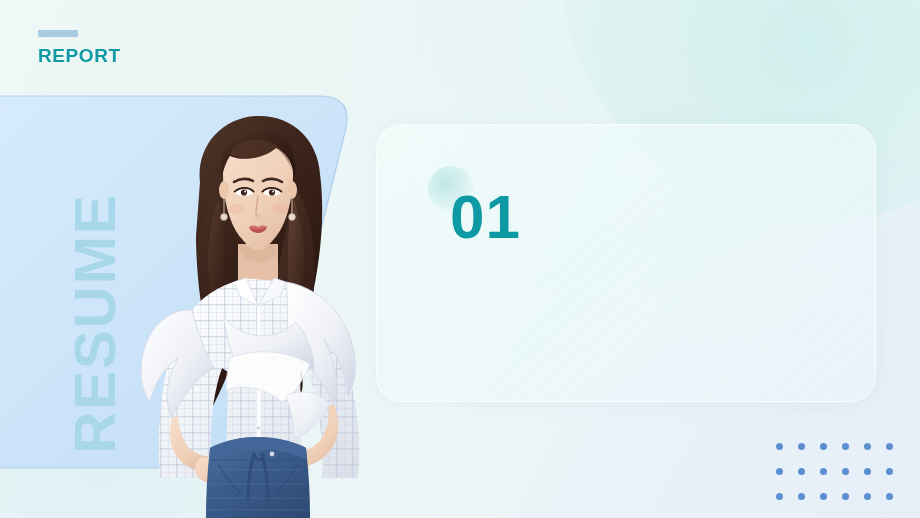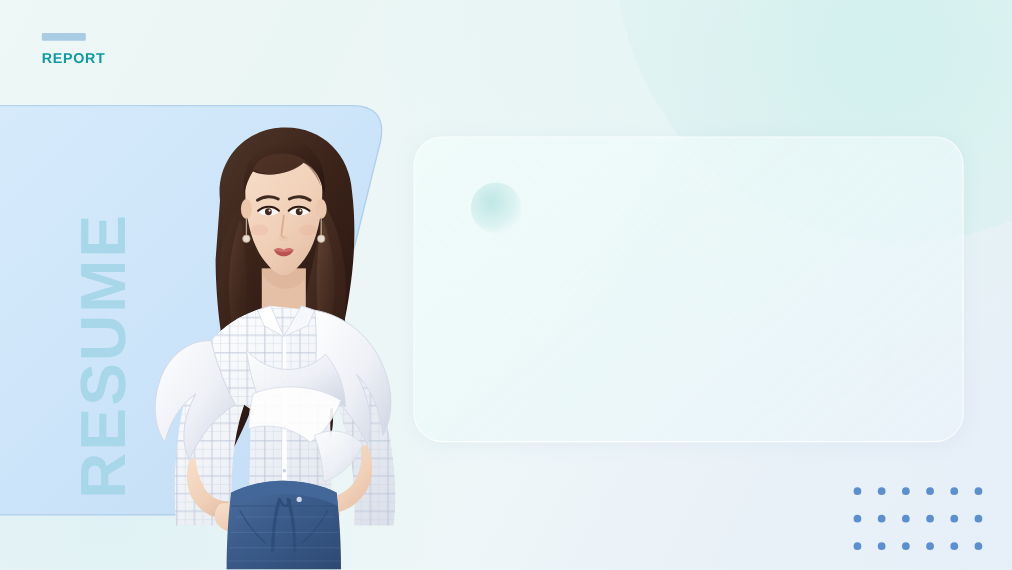--- a/index.html
+++ b/index.html
@@ -29,21 +29,21 @@
   }
   .bgcircle.c3{
     left:-150px;top:300px;width:420px;height:420px;
     background:radial-gradient(circle at 60% 40%, rgba(214,238,248,.45) 0%, rgba(226,242,250,0) 70%);
   }
 
   
   .header{position:absolute;left:0;top:0;width:920px;height:88px;}
   .brand{position:absolute;left:38px;top:30px;}
   .brand-bar{width:40px;height:7px;border-radius:1px;background:#a9cbe3;margin-bottom:8px;}
-  .brand-text{font-size:13px;font-weight:bold;letter-spacing:.6px;color:#0f9aa4;}
+  .brand-text{font-size:19px;font-weight:bold;letter-spacing:.6px;color:#0f9aa4;}
   .nav{position:absolute;left:505px;top:44px;width:400px;height:44px;}
   .nav-item{
     position:absolute;top:0;font-size:13px;font-weight:bold;
     letter-spacing:.5px;color:#0f95a2;line-height:16px;
   }
   .nav-item.n0{left:17px;width:80px;}
   .nav-item.n1{left:125px;width:60px;}
   .nav-item.n2{left:200px;width:85px;}
   .nav-item.n3{left:305px;width:78px;}
 
@@ -353,20 +353,21 @@
       <g opacity=".16">
         <line x1="118" y1="374" x2="208" y2="374" stroke="#a9c2e0" stroke-width=".7"></line>
         <line x1="114" y1="388" x2="212" y2="388" stroke="#a9c2e0" stroke-width=".7"></line>
         <line x1="112" y1="402" x2="213" y2="402" stroke="#a9c2e0" stroke-width=".7"></line>
         <line x1="111" y1="414" x2="214" y2="414" stroke="#a9c2e0" stroke-width=".7"></line>
       </g>
     </svg>
   </div>
 
   <div class="soft-dot"></div>
+  <div class="big-number">01</div>
 
   <div class="dot-grid">
     <span class="row">
       <i class="dot"></i><i class="dot"></i><i class="dot"></i><i class="dot"></i><i class="dot"></i><i class="dot"></i>
     </span>
     <span class="row">
       <i class="dot"></i><i class="dot"></i><i class="dot"></i><i class="dot"></i><i class="dot"></i><i class="dot"></i>
     </span>
     <span class="row">
       <i class="dot"></i><i class="dot"></i><i class="dot"></i><i class="dot"></i><i class="dot"></i><i class="dot"></i>

